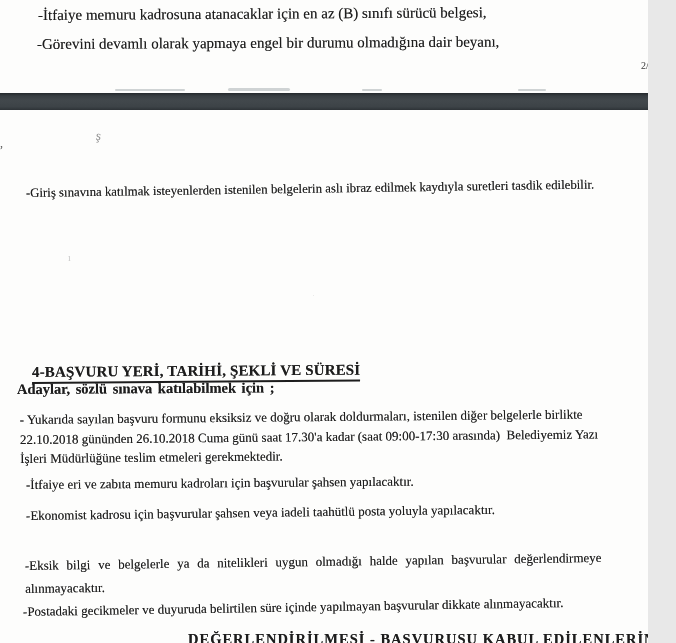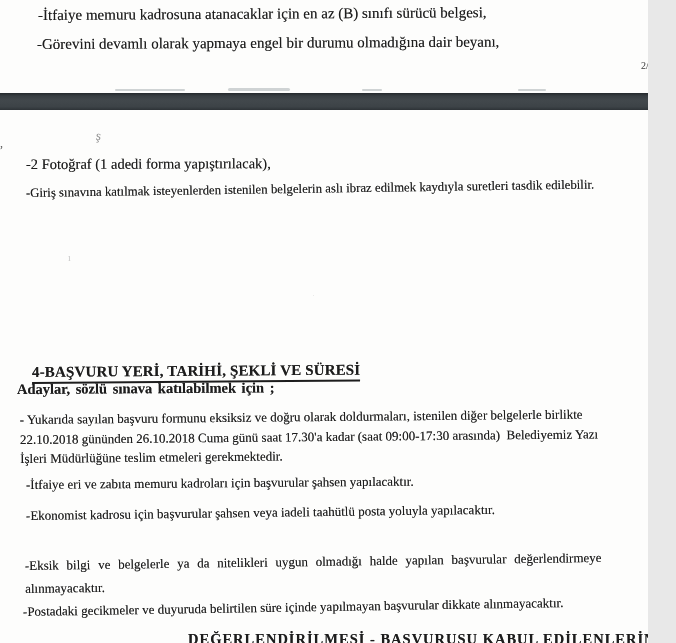--- a/index.html
+++ b/index.html
@@ -53,21 +53,20 @@
   <div class="smudge" style="left:362px; top:89px; width:20px; height:2px;"></div>
   <div class="smudge" style="left:518px; top:89px; width:28px; height:2px;"></div>
 
   <div class="bar" style="--bar: #3d4347;"></div>
 
   <div class="artifact" style="left:0px; top:136px; color:#555;">,</div>
   <div class="artifact" style="left:96px; top:128px; transform:rotate(8deg); font-size:13px;">ş</div>
   <div class="artifact" style="left:68px; top:252px; color:#c9c9c9; font-size:10px;">ı</div>
   <div class="artifact" style="left:312px; top:290px; color:#e2e2e2; font-size:9px;">·</div>
 
-  <div class="t sz14" style="left:26px; top:156px; transform:rotate(-0.2deg);">-2 Fotoğraf (1 adedi forma yapıştırılacak),</div>
 
   <div class="t sz12" style="left:26px; top:186px; transform:rotate(-0.85deg);">-Giriş sınavına katılmak isteyenlerden istenilen belgelerin aslı ibraz edilmek kaydıyla suretleri tasdik edilebilir.</div>
 
   <div class="t sz15 bold" style="left:17px; top:347px; transform:rotate(-0.4deg);">
     <span class="heading-underline">4-BAŞVURU YERİ, TARİHİ, ŞEKLİ VE SÜRESİ</span>
   </div>
 
   <div class="t sz14 bold" style="left:17px; top:381px; transform:rotate(-0.35deg); word-spacing:2px;">Adaylar, sözlü sınava katılabilmek için ;</div>
 
   <div class="para sz13" style="left:20px; top:410px; transform:rotate(-0.55deg);">

